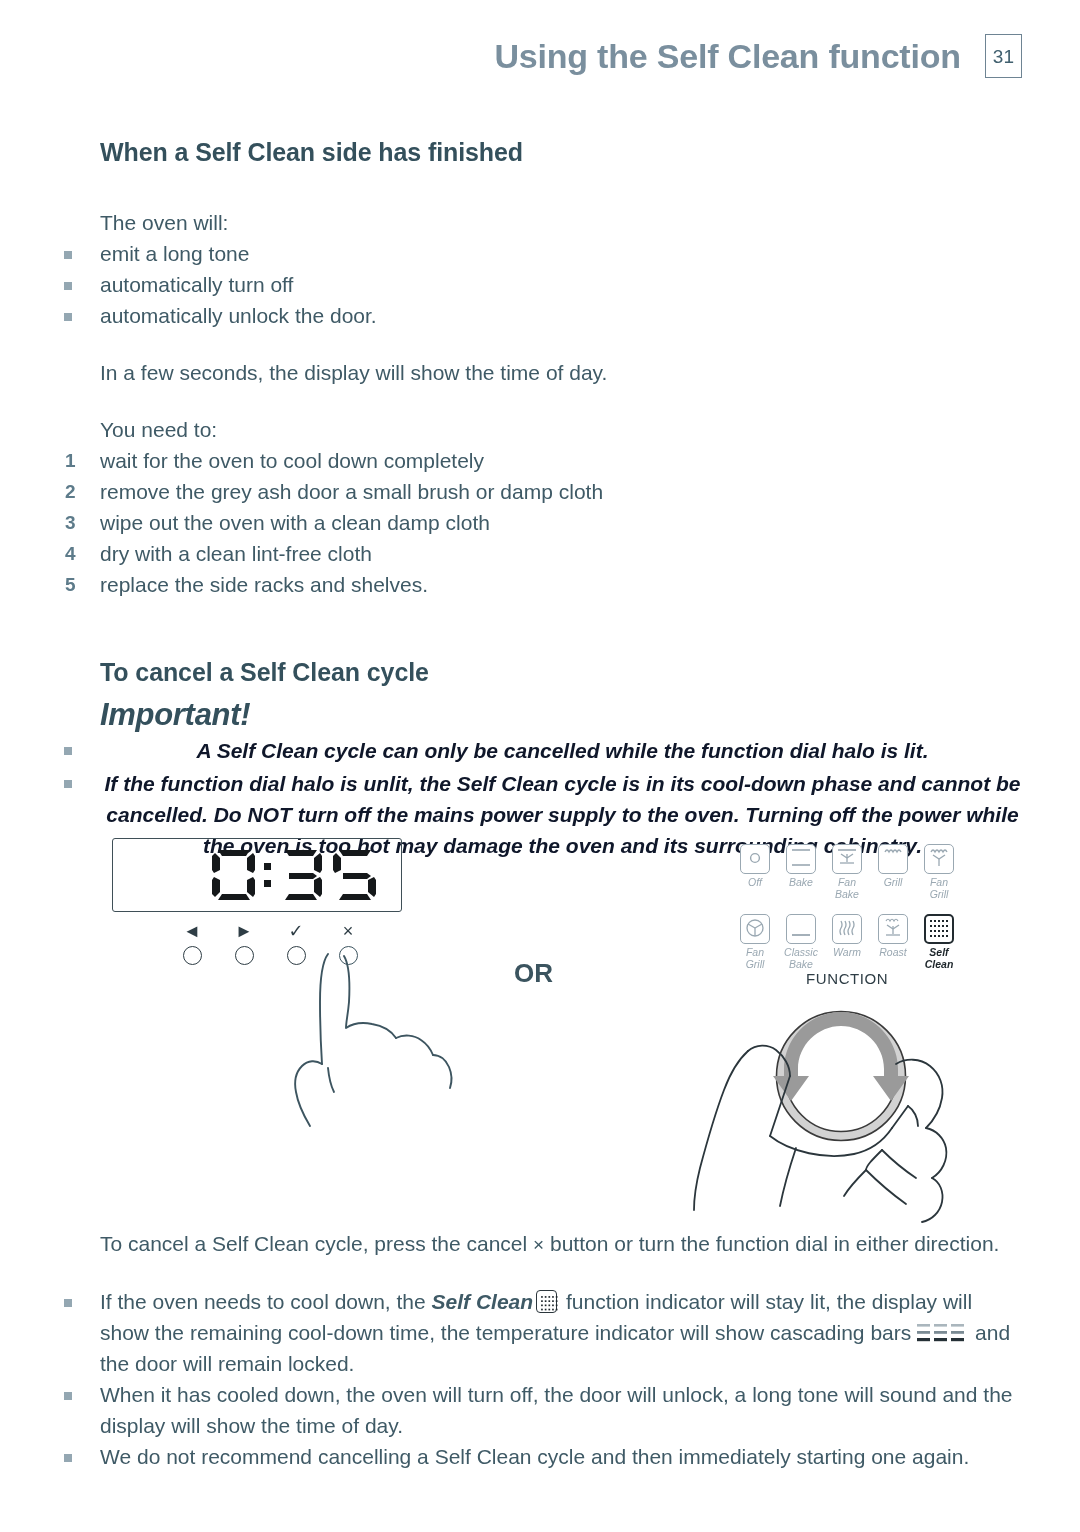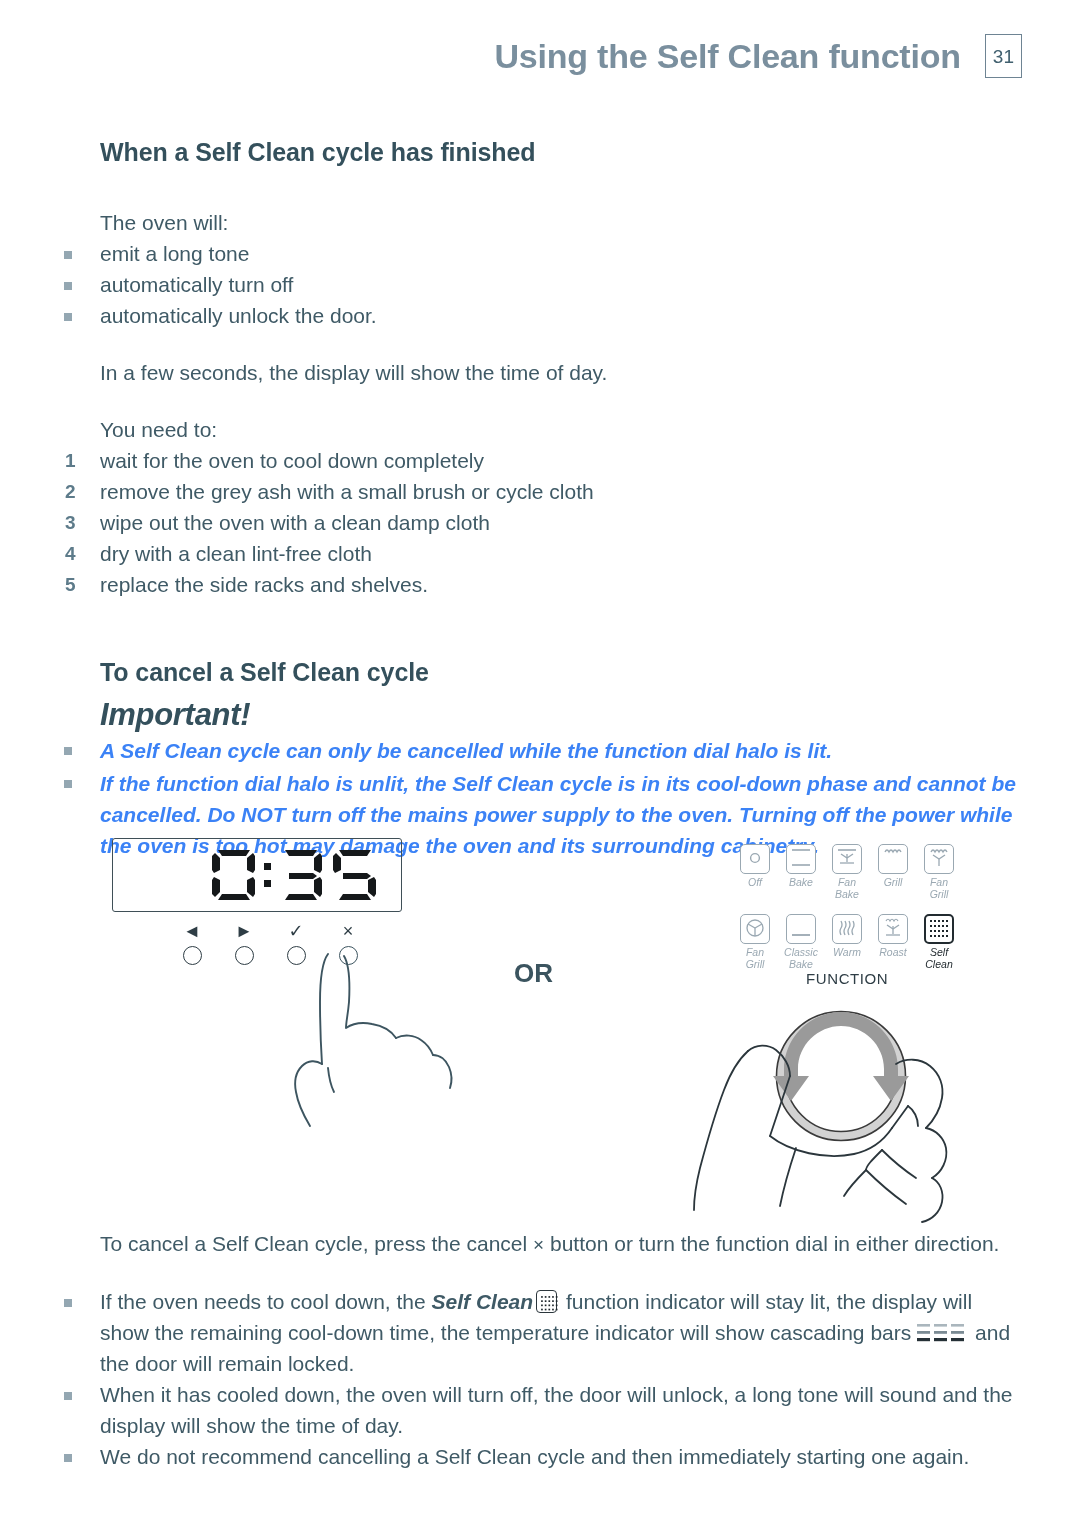--- a/index.html
+++ b/index.html
@@ -110,22 +110,23 @@
     font-weight: bold;
     color: #34505c;
     margin: 10px 0 2px 0;
     letter-spacing: -0.3px;
   }
   ul.important-list li {
     font-style: italic;
     font-weight: bold;
     font-size: 21px;
     line-height: 31px;
-    color: #3b82f6;
+    color: #0f172a;
     margin-bottom: 2px;
+    text-align: center;
   }
   ul.important-list .bsq { top: 12px; }
 
   
   .illus {
     position: absolute;
     top: 828px;
     left: 0;
     width: 1080px;
     height: 390px;
@@ -235,21 +236,21 @@
   }
   .fn-label {
     font-size: 10.5px;
     font-style: italic;
     color: #9aa8b2;
     line-height: 12px;
     margin-top: 2px;
   }
   .fn-cell.active .fn-label {
     color: #1d262b;
-    font-weight: normal;
+    font-weight: bold;
   }
 
   
   .fn-word {
     position: absolute;
     left: 806px;
     top: 142px;
     font-size: 15px;
     letter-spacing: 0.6px;
     color: #2e3d45;
@@ -298,21 +299,21 @@
 
 <div class="page-header">
   <div class="header-title">Using the Self Clean function</div>
   <div class="page-num-box">
     <span class="page-num">31</span>
   </div>
 </div>
 
 <div class="content">
 
-  <h2 class="section-head">When a Self Clean cycle has finished</h2>
+  <h2 class="section-head">When a Self Clean side has finished</h2>
 
   <div class="spacer-md"></div>
 
   <p class="para">The oven will:</p>
 
   <ul class="bullets">
     <li><span class="bsq"></span><span>emit a long tone</span></li>
     <li><span class="bsq"></span><span>automatically turn off</span></li>
     <li><span class="bsq"></span><span>automatically unlock the door.</span></li>
   </ul>
@@ -320,21 +321,21 @@
   <div class="spacer-sm"></div>
 
   <p class="para">In a few seconds, the display will show the time of day.</p>
 
   <div class="spacer-sm"></div>
 
   <p class="para">You need to:</p>
 
   <ol class="numlist">
     <li><span class="num">1</span><span>wait for the oven to cool down completely</span></li>
-    <li><span class="num">2</span><span>remove the grey ash with a small brush or cycle cloth</span></li>
+    <li><span class="num">2</span><span>remove the grey ash door a small brush or damp cloth</span></li>
     <li><span class="num">3</span><span>wipe out the oven with a clean damp cloth</span></li>
     <li><span class="num">4</span><span>dry with a clean lint-free cloth</span></li>
     <li><span class="num">5</span><span>replace the side racks and shelves.</span></li>
   </ol>
 
   <div class="spacer-md"></div>
 
   <h2 class="section-head">To cancel a Self Clean cycle</h2>
 
   <div class="important-title">Important!</div>

